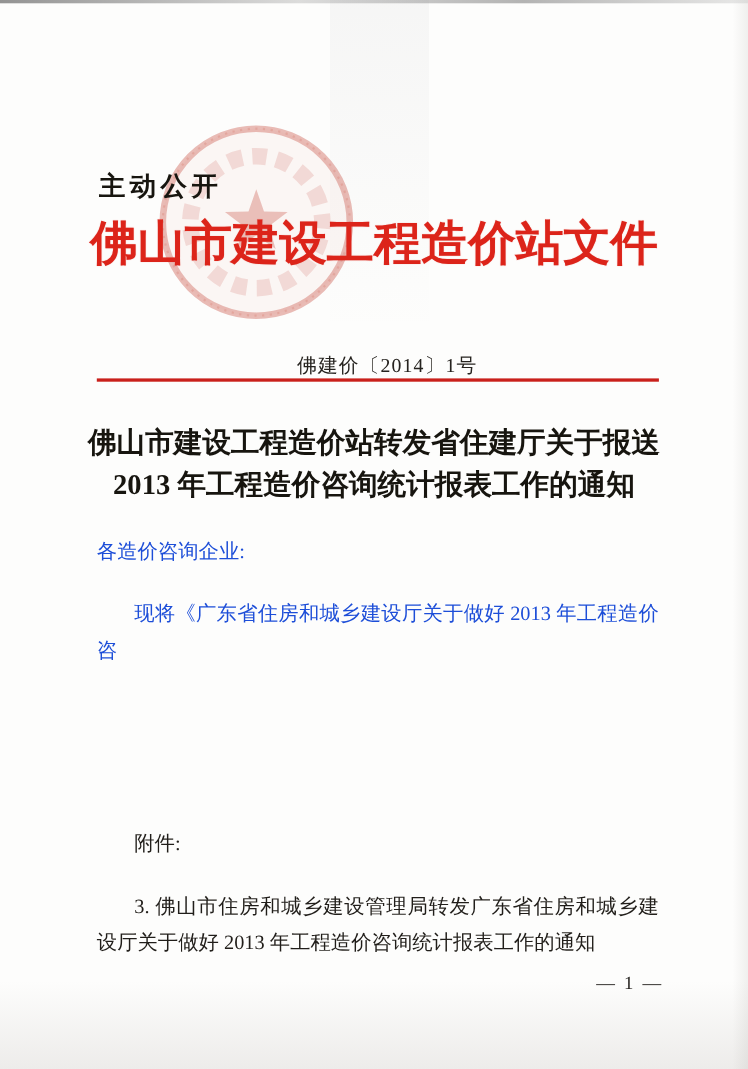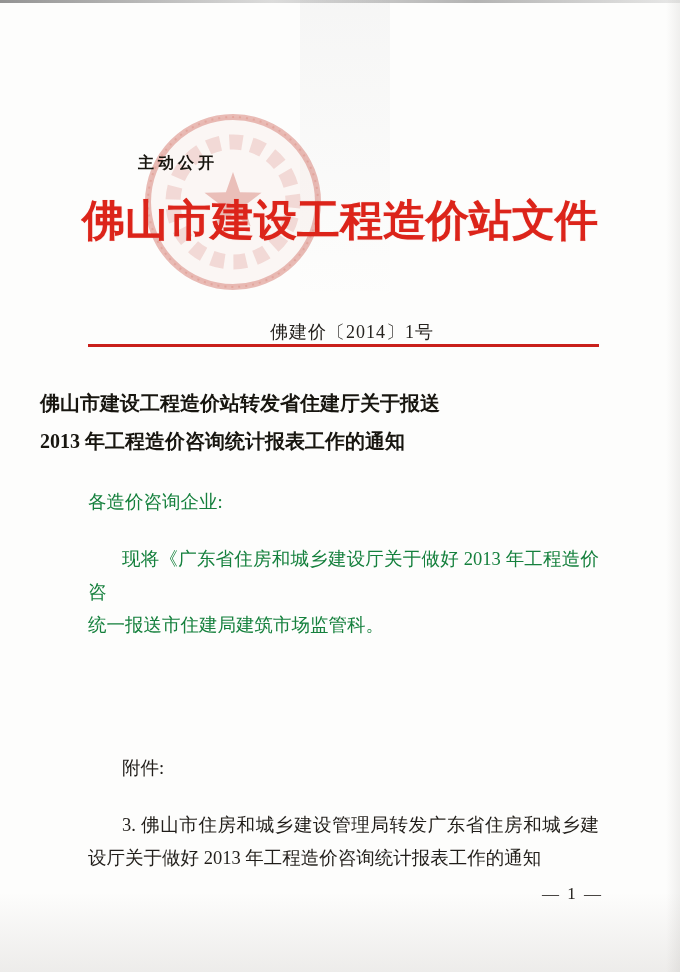--- a/index.html
+++ b/index.html
@@ -29,23 +29,22 @@
     background: linear-gradient(270deg, rgba(120,115,110,.10), rgba(120,115,110,0));
   }
   .scan-band {
     position: absolute; top: 0; left: 300px; width: 90px; height: 300px;
     background: linear-gradient(180deg, rgba(150,150,155,.07), rgba(150,150,155,0));
   }
 
   .classification {
     position: absolute; left: 90px; top: 153px;
     font-family: "Liberation Sans", "DejaVu Sans", sans-serif;
-    font-weight: bold; font-size: 16px; letter-spacing: 4px;
+    font-weight: bold; font-size: 24px; letter-spacing: 4px;
     color: #17150f;
-    margin-left: 48px;
   }
 
   .seal { position: absolute; left: 138px; top: 112px; }
 
   .masthead {
     position: absolute; left: 0; top: 192px; width: 100%;
     text-align: center;
     font-size: 43px; font-weight: bold; letter-spacing: 0px;
     color: var(--red, #dc241a);
     text-shadow: 0 0 1px rgba(220,36,26,.4);
@@ -57,27 +56,27 @@
     text-align: center; font-size: 18px; letter-spacing: 1px;
     color: #26231f;
   }
   .red-rule {
     position: absolute; left: 88px; top: 344px; width: 511px; height: 3px;
     background: var(--rule, #c9201b);
   }
 
   .doc-title {
     position: absolute; left: 40px; top: 384px; width: 600px;
-    text-align: left; font-weight: bold;
-    font-size: 20px; line-height: 38px; color: #17150f;
+    text-align: center; font-weight: bold;
+    font-size: 26px; line-height: 38px; color: #17150f;
   }
 
   .body-block {
     position: absolute; left: 88px; top: 486px; width: 511px;
-    font-size: 18.5px; line-height: 33px; color: #15803d;
+    font-size: 18.5px; line-height: 33px; color: #1d4ed8;
   }
   .line { width: 100%; white-space: nowrap; }
   .line.justify { white-space: normal; text-align: justify; text-align-last: justify; margin-top: 24px; }
   .line.indent { text-indent: 34px; }
 
   .attach-block {
     position: absolute; left: 88px; top: 752px; width: 511px;
     font-size: 18.5px; line-height: 33px; color: #211e1a;
   }
   .attach-label { text-indent: 34px; }
@@ -115,21 +114,20 @@
   <div class="red-rule"></div>
 
   <div class="doc-title">
     <div class="title-l1">佛山市建设工程造价站转发省住建厅关于报送</div>
     <div class="title-l2">2013 年工程造价咨询统计报表工作的通知</div>
   </div>
 
   <div class="body-block">
     <div class="line">各造价咨询企业:</div>
     <div class="line justify indent">现将《广东省住房和城乡建设厅关于做好 2013 年工程造价咨</div>
-    <div class="line">统一报送市住建局建筑市场监管科。</div>
   </div>
 
   <div class="attach-block">
     <div class="line attach-label">附件:</div>
     <div class="line justify indent">3. 佛山市住房和城乡建设管理局转发广东省住房和城乡建</div>
     <div class="line">设厅关于做好 2013 年工程造价咨询统计报表工作的通知</div>
   </div>
 
   <div class="page-number">— 1 —</div>
 

